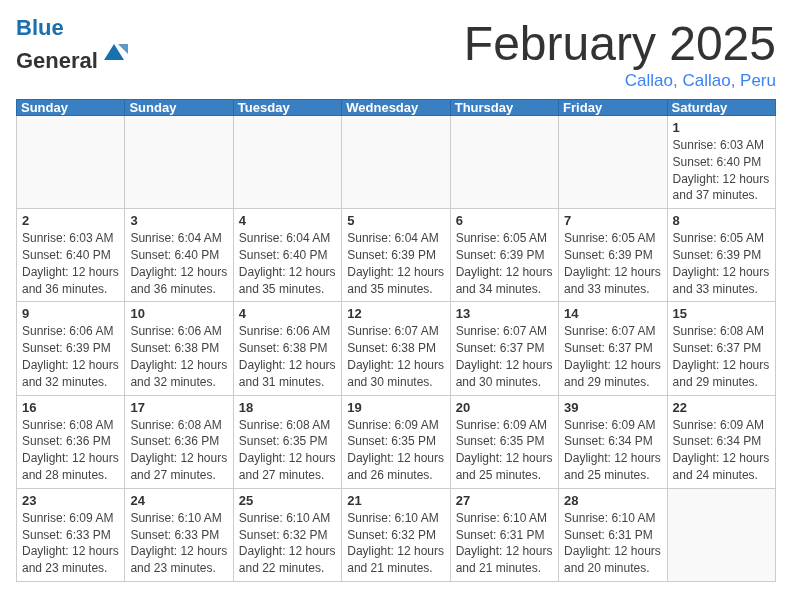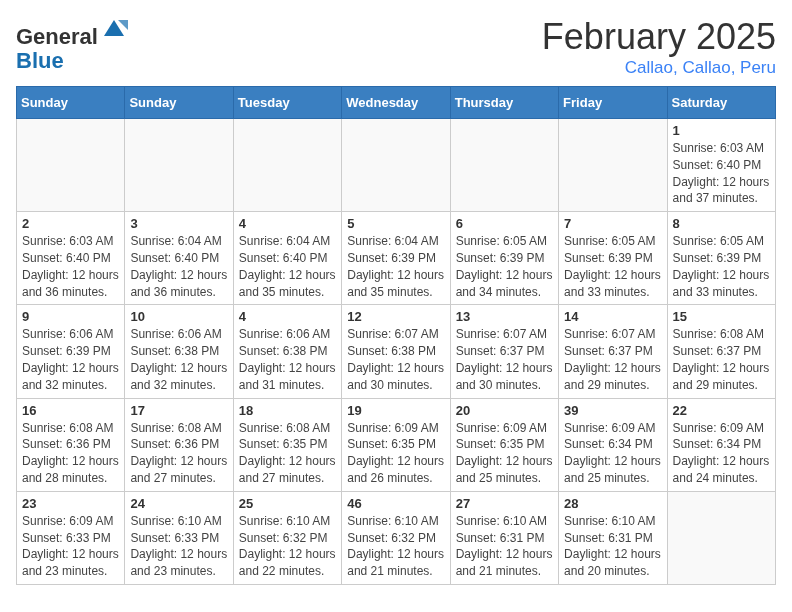--- a/index.html
+++ b/index.html
@@ -29,37 +29,37 @@
     .logo-blue { color: #1a6faf; }
     .logo-icon {
       width: 28px;
       height: 28px;
       margin-left: 2px;
     }
     .title-block {
       text-align: right;
     }
     .month-year {
-      font-size: 36px;
+      font-size: 48px;
       color: #333;
       font-weight: normal;
     }
     .location {
       font-size: 17px;
       color: #3b82f6;
     }
     .calendar {
       width: 100%;
       border-collapse: collapse;
       border: 1px solid #ccc;
     }
     .calendar th {
       background-color: #3a7fc1;
       color: #fff;
-      padding: 8px 4px;
+      padding: 0 4px;
       font-size: 13px;
       font-weight: bold;
       text-align: left;
       border: 1px solid #2a6aaa;
     }
     .calendar td {
       vertical-align: top;
       padding: 4px 5px;
       font-size: 10.5px;
       color: #333;
@@ -81,27 +81,27 @@
       background: #f9f9f9;
     }
   </style>
 </head>
 <body>
 
 <div class="header">
   <div class="logo">
     <div>
       <div class="logo-text">
+        <span class="logo-blue">Blue</span>
+      </div>
+      <div class="logo-text">
         <span class="logo-general">General</span><svg class="logo-icon" viewBox="0 0 28 28">
             <polygon points="14,4 24,20 4,20" fill="#1a6faf"></polygon>
             <polygon points="18,4 28,4 28,14" fill="#1a6faf" opacity="0.7"></polygon>
           </svg>
-      </div>
-      <div class="logo-text">
-        <span class="logo-blue">Blue</span>
       </div>
     </div>
   </div>
   <div class="title-block">
     <div class="month-year">February 2025</div>
     <div class="location">Callao, Callao, Peru</div>
   </div>
 </div>
 
 <table class="calendar">
@@ -276,21 +276,21 @@
 Sunset: 6:33 PM
 Daylight: 12 hours and 23 minutes.</div>
         </td>
         <td>
           <div class="day-number">25</div>
           <div class="day-info" style="white-space: pre-line;">Sunrise: 6:10 AM
 Sunset: 6:32 PM
 Daylight: 12 hours and 22 minutes.</div>
         </td>
         <td>
-          <div class="day-number">46</div>
+          <div class="day-number">21</div>
           <div class="day-info" style="white-space: pre-line;">Sunrise: 6:10 AM
 Sunset: 6:32 PM
 Daylight: 12 hours and 21 minutes.</div>
         </td>
         <td>
           <div class="day-number">27</div>
           <div class="day-info" style="white-space: pre-line;">Sunrise: 6:10 AM
 Sunset: 6:31 PM
 Daylight: 12 hours and 21 minutes.</div>
         </td>

